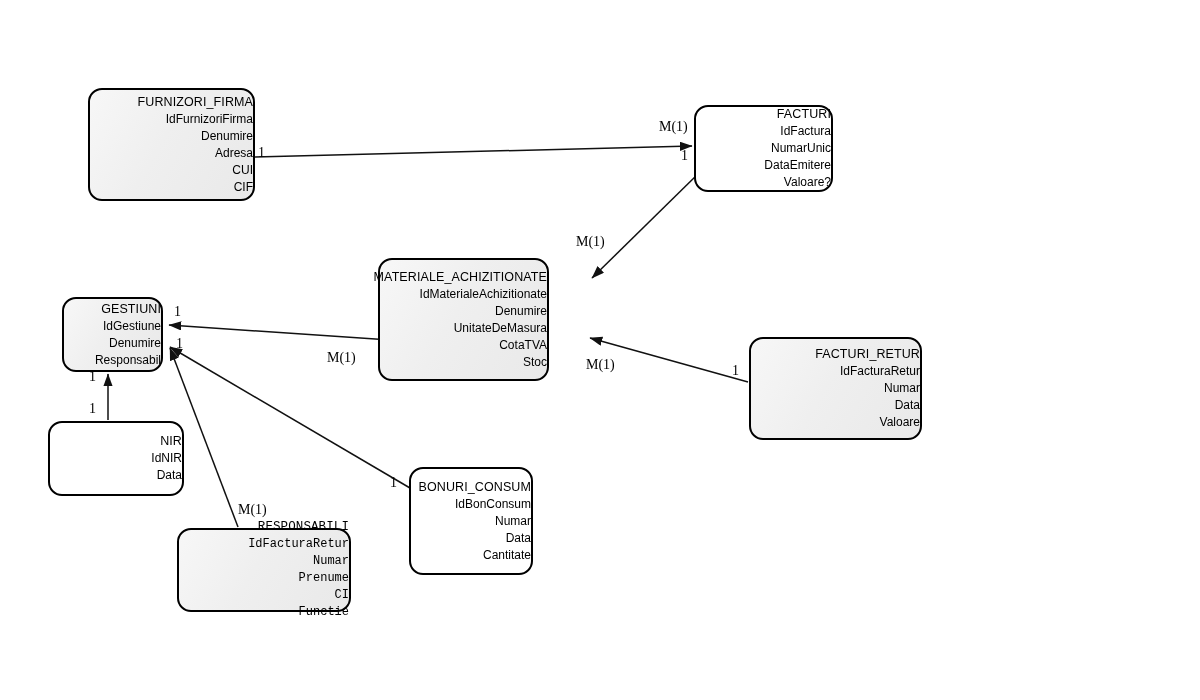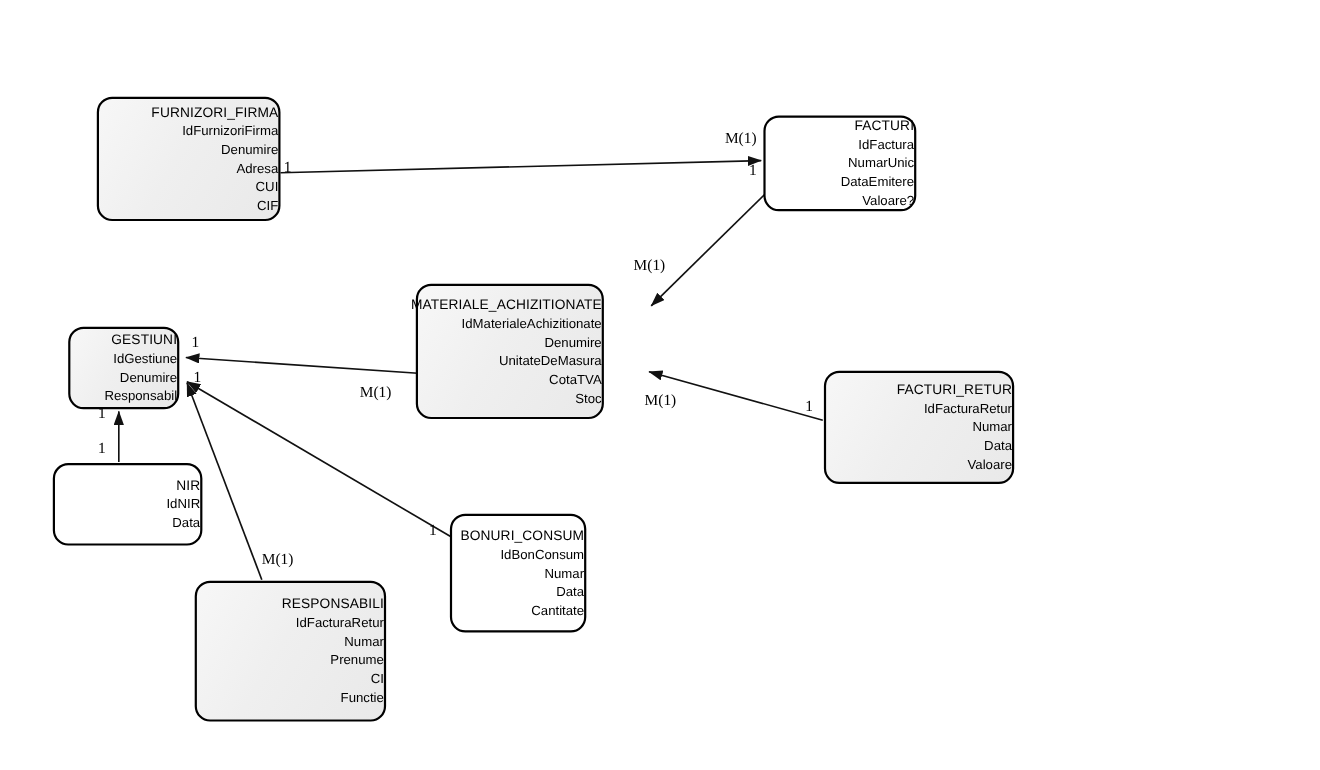--- a/index.html
+++ b/index.html
@@ -143,21 +143,21 @@
   </div>
 
   <div class="entity plain" style="left:409px; top:467px; width:124px; height:108px;">
     <div class="ent-name">BONURI_CONSUM</div>
     <div class="ent-attr">IdBonConsum</div>
     <div class="ent-attr">Numar</div>
     <div class="ent-attr">Data</div>
     <div class="ent-attr">Cantitate</div>
   </div>
 
-  <div class="entity" style="left:177px; top:528px; width:174px; height:128px;">
+  <div class="entity" style="left:177px; top:528px; width:174px; height:84px;font-family:Liberation Mono, monospace;">
     <div class="ent-name">RESPONSABILI</div>
     <div class="ent-attr">IdFacturaRetur</div>
     <div class="ent-attr">Numar</div>
     <div class="ent-attr">Prenume</div>
     <div class="ent-attr">CI</div>
     <div class="ent-attr">Functie</div>
   </div>
 
   <div class="edge-label" style="left:258px; top:145px;">1</div>
 

